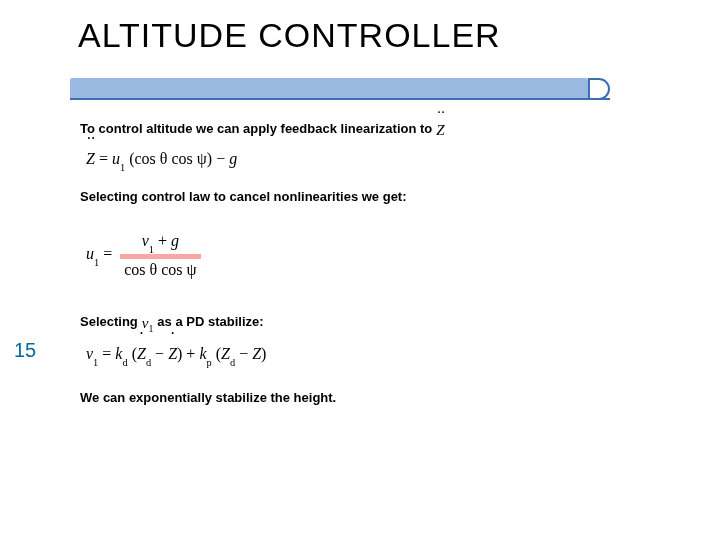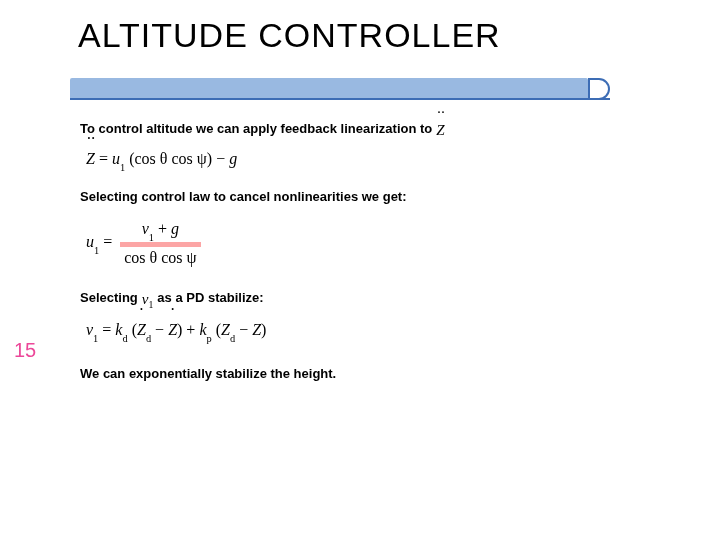--- a/index.html
+++ b/index.html
@@ -79,21 +79,21 @@
     font-size: 16px;
     margin: 8px 0 16px 6px;
     white-space: nowrap;
   }
   .eq .rm { font-style: normal; }
   .eq sub { font-size: 0.65em; font-style: normal; position: relative; top: 0.25em;}
   .frac {
     display: inline-block;
     vertical-align: middle;
     text-align: center;
-    margin: 4px 4px;
+    margin: 16px 4px;
   }
   .frac .num { display: block; padding: 0 4px; }
   .frac .den { display: block; border-top: 5px solid #fca5a5; padding: 0 4px; }
   .inl {
     font-family: "Times New Roman", Times, serif;
     font-style: italic;
     font-weight: normal;
     font-size: 15px;
     padding: 0 4px;
     white-space: nowrap;
@@ -126,21 +126,21 @@
     font-style: normal;
     font-size: 1em;
     letter-spacing: -1px;
     line-height: 0;
   }
   .page-num {
     position: absolute;
     left: 14px;
     bottom: 18px;
     font-size: 20px;
-    color: #ec4899;
+    color: #0369a1;
     font-weight: normal;
     text-align: right;
   }
   .gap { height: 6px; }
 </style>
 </head>
 <body>
 
 <div class="slide">
 

